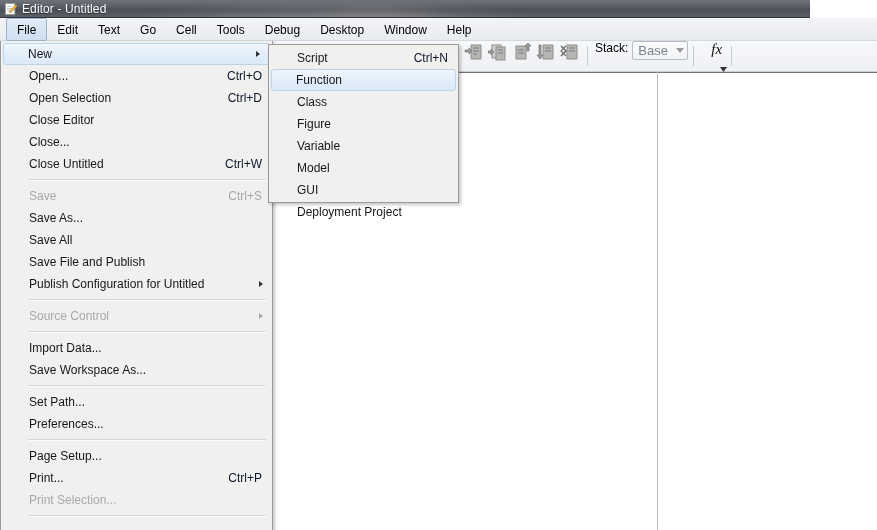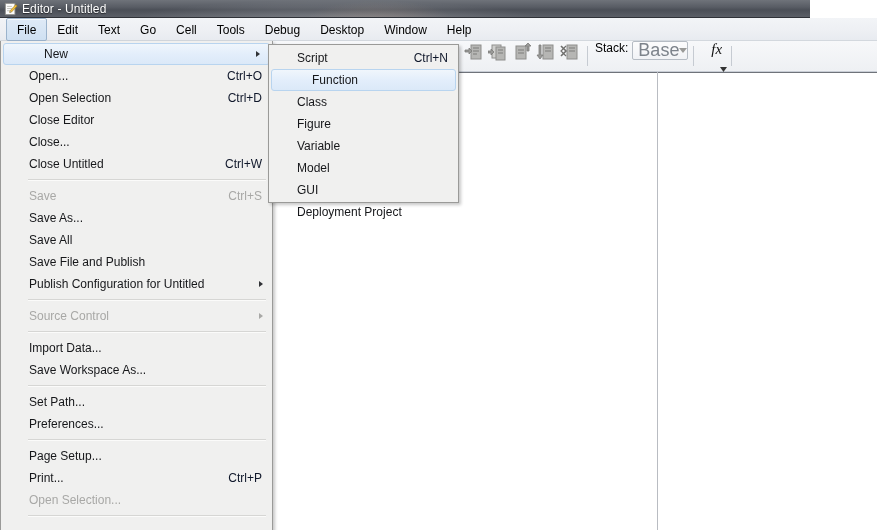--- a/index.html
+++ b/index.html
@@ -131,21 +131,21 @@
     border: 1px solid #b6bcc4;
     background: linear-gradient(to bottom, #fcfcfd 0%, #f1f2f5 100%);
     border-radius: 2px;
     display: flex;
     align-items: center;
     box-sizing: border-box;
   }
   .stack-combo .val {
     flex: 1;
     padding-left: 5px;
-    font-size: 18px;
+    font-size: 13px;
     color: #7d838b;
     white-space: nowrap;
   }
   .stack-combo .arrow {
     width: 14px;
     display: flex; align-items: center; justify-content: center;
   }
   .fx-icon {
     font-family: "Liberation Serif", serif;
     font-style: italic;
@@ -216,21 +216,21 @@
     padding-left: 18px;
     white-space: nowrap;
   }
   .mi.disabled { color: #a8a8a6; }
   .mi.disabled .accel { color: #a8a8a6; }
   .mi.hl {
     background: linear-gradient(to bottom, #f0f6fc 0%, #e3eefb 50%, #dbe9f8 100%);
     border: 1px solid #b8d4ef;
     border-radius: 3px;
     margin: 0 2px;
-    padding-left: 40px;
+    padding-left: 24px;
     height: 22px;
   }
   .mi .arrow {
     position: absolute;
     right: 9px; top: 50%;
     transform: translateY(-50%);
     width: 0; height: 0;
     border-left: 4px solid #303236;
     border-top: 3.5px solid transparent;
     border-bottom: 3.5px solid transparent;
@@ -432,21 +432,21 @@
       </div>
       <div class="sep"></div>
       <div class="mi">
         <span class="label">Page Setup...</span>
       </div>
       <div class="mi">
         <span class="label">Print...</span>
         <span class="accel">Ctrl+P</span>
       </div>
       <div class="mi disabled">
-        <span class="label">Open Selection...</span>
+        <span class="label">Print Selection...</span>
       </div>
       <div class="sep"></div>
     </div>
 
   <div class="popup" id="new-submenu">
       <div class="mi">
         <span class="label">Script</span>
         <span class="accel">Ctrl+N</span>
       </div>
       <div class="mi hl">

